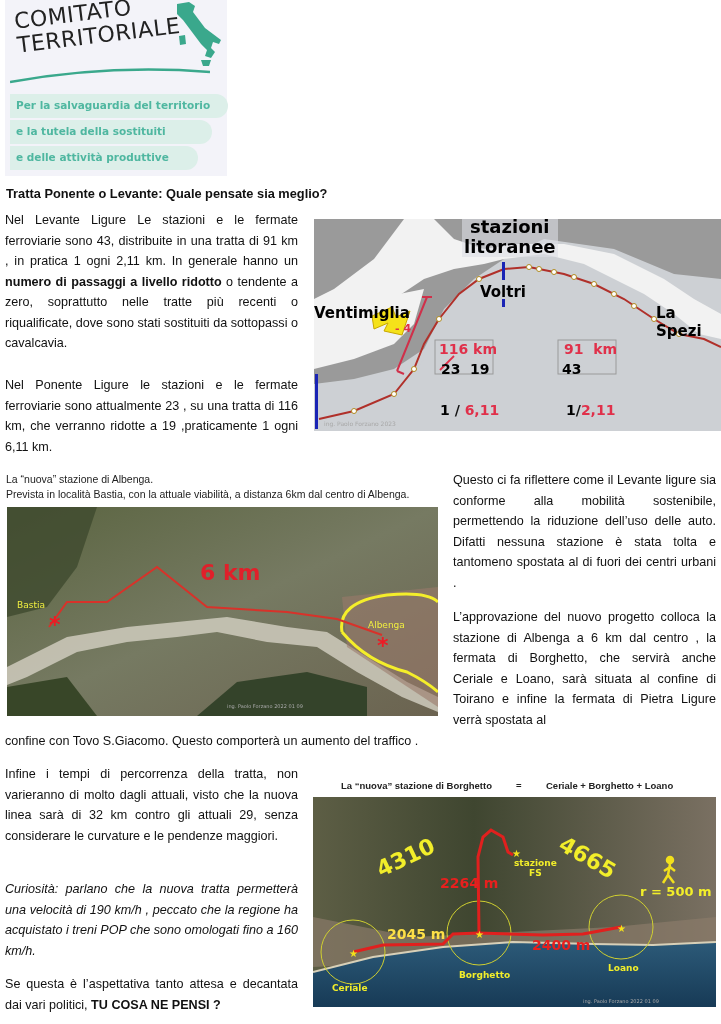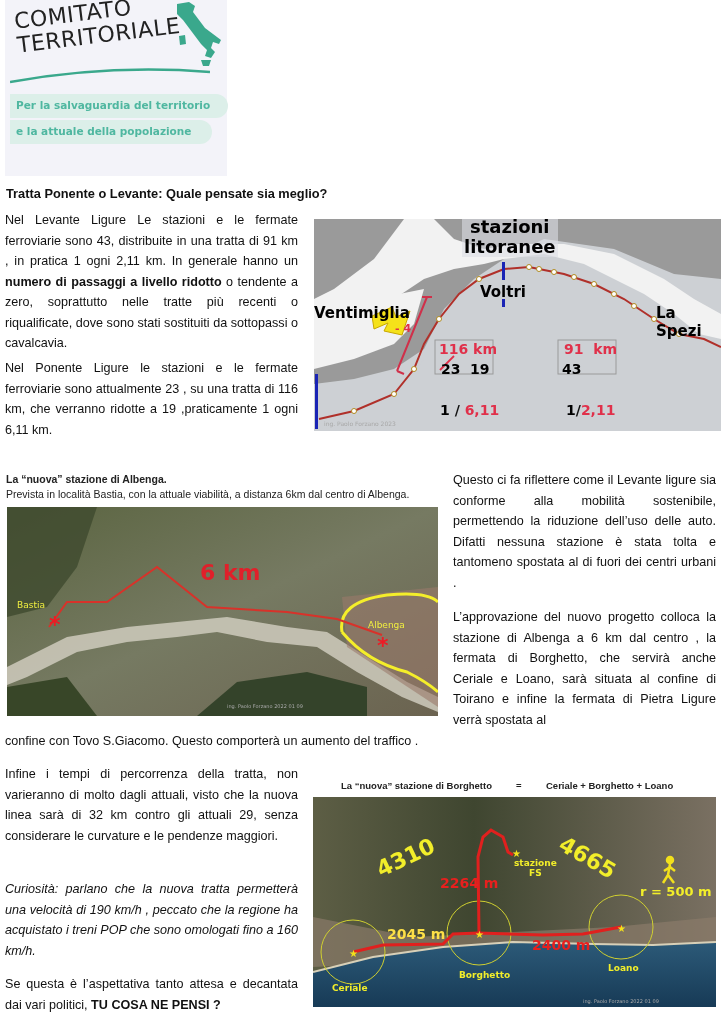--- a/index.html
+++ b/index.html
@@ -42,28 +42,29 @@
     <path d="M36 60 L46 60 L44 66 L38 66 Z" fill="#3aa88c"></path>
   </svg>
   <div class="logo-title">
     <span>COMITATO</span>
     <span>TERRITORIALE</span>
   </div>
   <svg class="logo-swoosh" viewBox="0 0 200 26">
     <path d="M0 22 Q100 4 200 12" stroke="#3aa88c" stroke-width="2.5" fill="none"></path>
   </svg>
   <div class="tag" style="top:94px; width:218px;">Per la salvaguardia del territorio</div>
-  <div class="tag" style="top:120px; width:202px;">e la attuale della popolazione</div>
+  <div class="tag" style="top:120px; width:202px;">e la tutela della sostituiti</div>
+  <div class="tag" style="top:146px; width:188px;">e delle attività produttive</div>
 </div>
 
 <div class="abs p heading">Tratta Ponente o  Levante: Quale pensate sia meglio?</div>
 
 <p class="abs p" style="left:5px; top:210px; width:293px;"><span>Nel Levante Ligure Le stazioni e le fermate ferroviarie sono 43, distribuite in una tratta di 91 km , in pratica 1 ogni 2,11 km. In generale  hanno un </span><b>numero di passaggi a livello ridotto</b><span> o tendente a zero, soprattutto nelle tratte più recenti o riqualificate, dove sono stati sostituiti da sottopassi o cavalcavia.</span></p>
 
-<p class="abs p" style="left:5px; top:358px; width:293px;">Nel Ponente Ligure  le stazioni e le fermate ferroviarie sono attualmente 23 , su una tratta di 116 km, che verranno ridotte a 19 ,praticamente 1 ogni 6,11 km.</p>
+<p class="abs p" style="left:5px; top:375px; width:293px;">Nel Ponente Ligure  le stazioni e le fermate ferroviarie sono attualmente 23 , su una tratta di 116 km, che verranno ridotte a 19 ,praticamente 1 ogni 6,11 km.</p>
 
 <div class="abs map1">
   <svg width="407" height="212" viewBox="0 0 407 212" style="position:absolute; left:0; top:0;">
     <rect width="407" height="212" fill="#cdd0d4"></rect>
 
     <path d="M0 0 H407 V60 L360 55 L300 30 L230 20 L190 40 L160 60 L130 90 L110 130 L80 150 L40 160 L0 165 Z" fill="#9a9a9a"></path>
 
     <path d="M0 110 L40 100 L80 80 L110 60 L140 50 L170 45 L190 40 L230 35 L270 45 L300 60 L330 75 L360 95 L385 115 L407 120 V95 L380 80 L350 60 L300 35 L250 25 L200 25 L170 30 L140 20 L120 0 L90 0 L60 40 L20 70 L0 80 Z" fill="#f2f2f2"></path>
     <path d="M0 150 L40 140 L80 125 L100 105 L110 70 L60 80 L0 100 Z" fill="#f2f2f2"></path>
 
@@ -118,21 +119,21 @@
     <span style="color:#111">/</span>
     <span class="red">6,11</span>
   </div>
   <div class="map-label" style="left:252px; top:183px; font-size:14px;">
     <span class="blue">1</span><span style="color:#111">/</span><span class="red">2,11</span>
   </div>
   <div class="map-label" style="left:10px; top:201px; font-size:6px; color:#a8a8a8; font-weight:normal;">ing. Paolo Forzano 2023</div>
 </div>
 
 <div class="abs" style="left:6px; top:472px; width:430px; font-size:10.5px; line-height:15px; color:#222;">
-  <div style="font-weight:bold;">La “nuova” stazione di Albenga.</div>
+  <div style="font-weight:normal;">La “nuova” stazione di Albenga.</div>
   <div>Prevista in località Bastia, con la attuale viabilità, a distanza 6km dal centro di Albenga.</div>
 </div>
 
 <div class="abs aerial" style="left:7px; top:507px; width:431px; height:209px;">
   <svg width="431" height="209" viewBox="0 0 431 209">
     <defs>
       <linearGradient id="g1" x1="0" y1="0" x2="1" y2="1">
         <stop offset="0" stop-color="#5a6440"></stop>
           <stop offset="0.5" stop-color="#767a62"></stop>
           <stop offset="1" stop-color="#6b6350"></stop>

